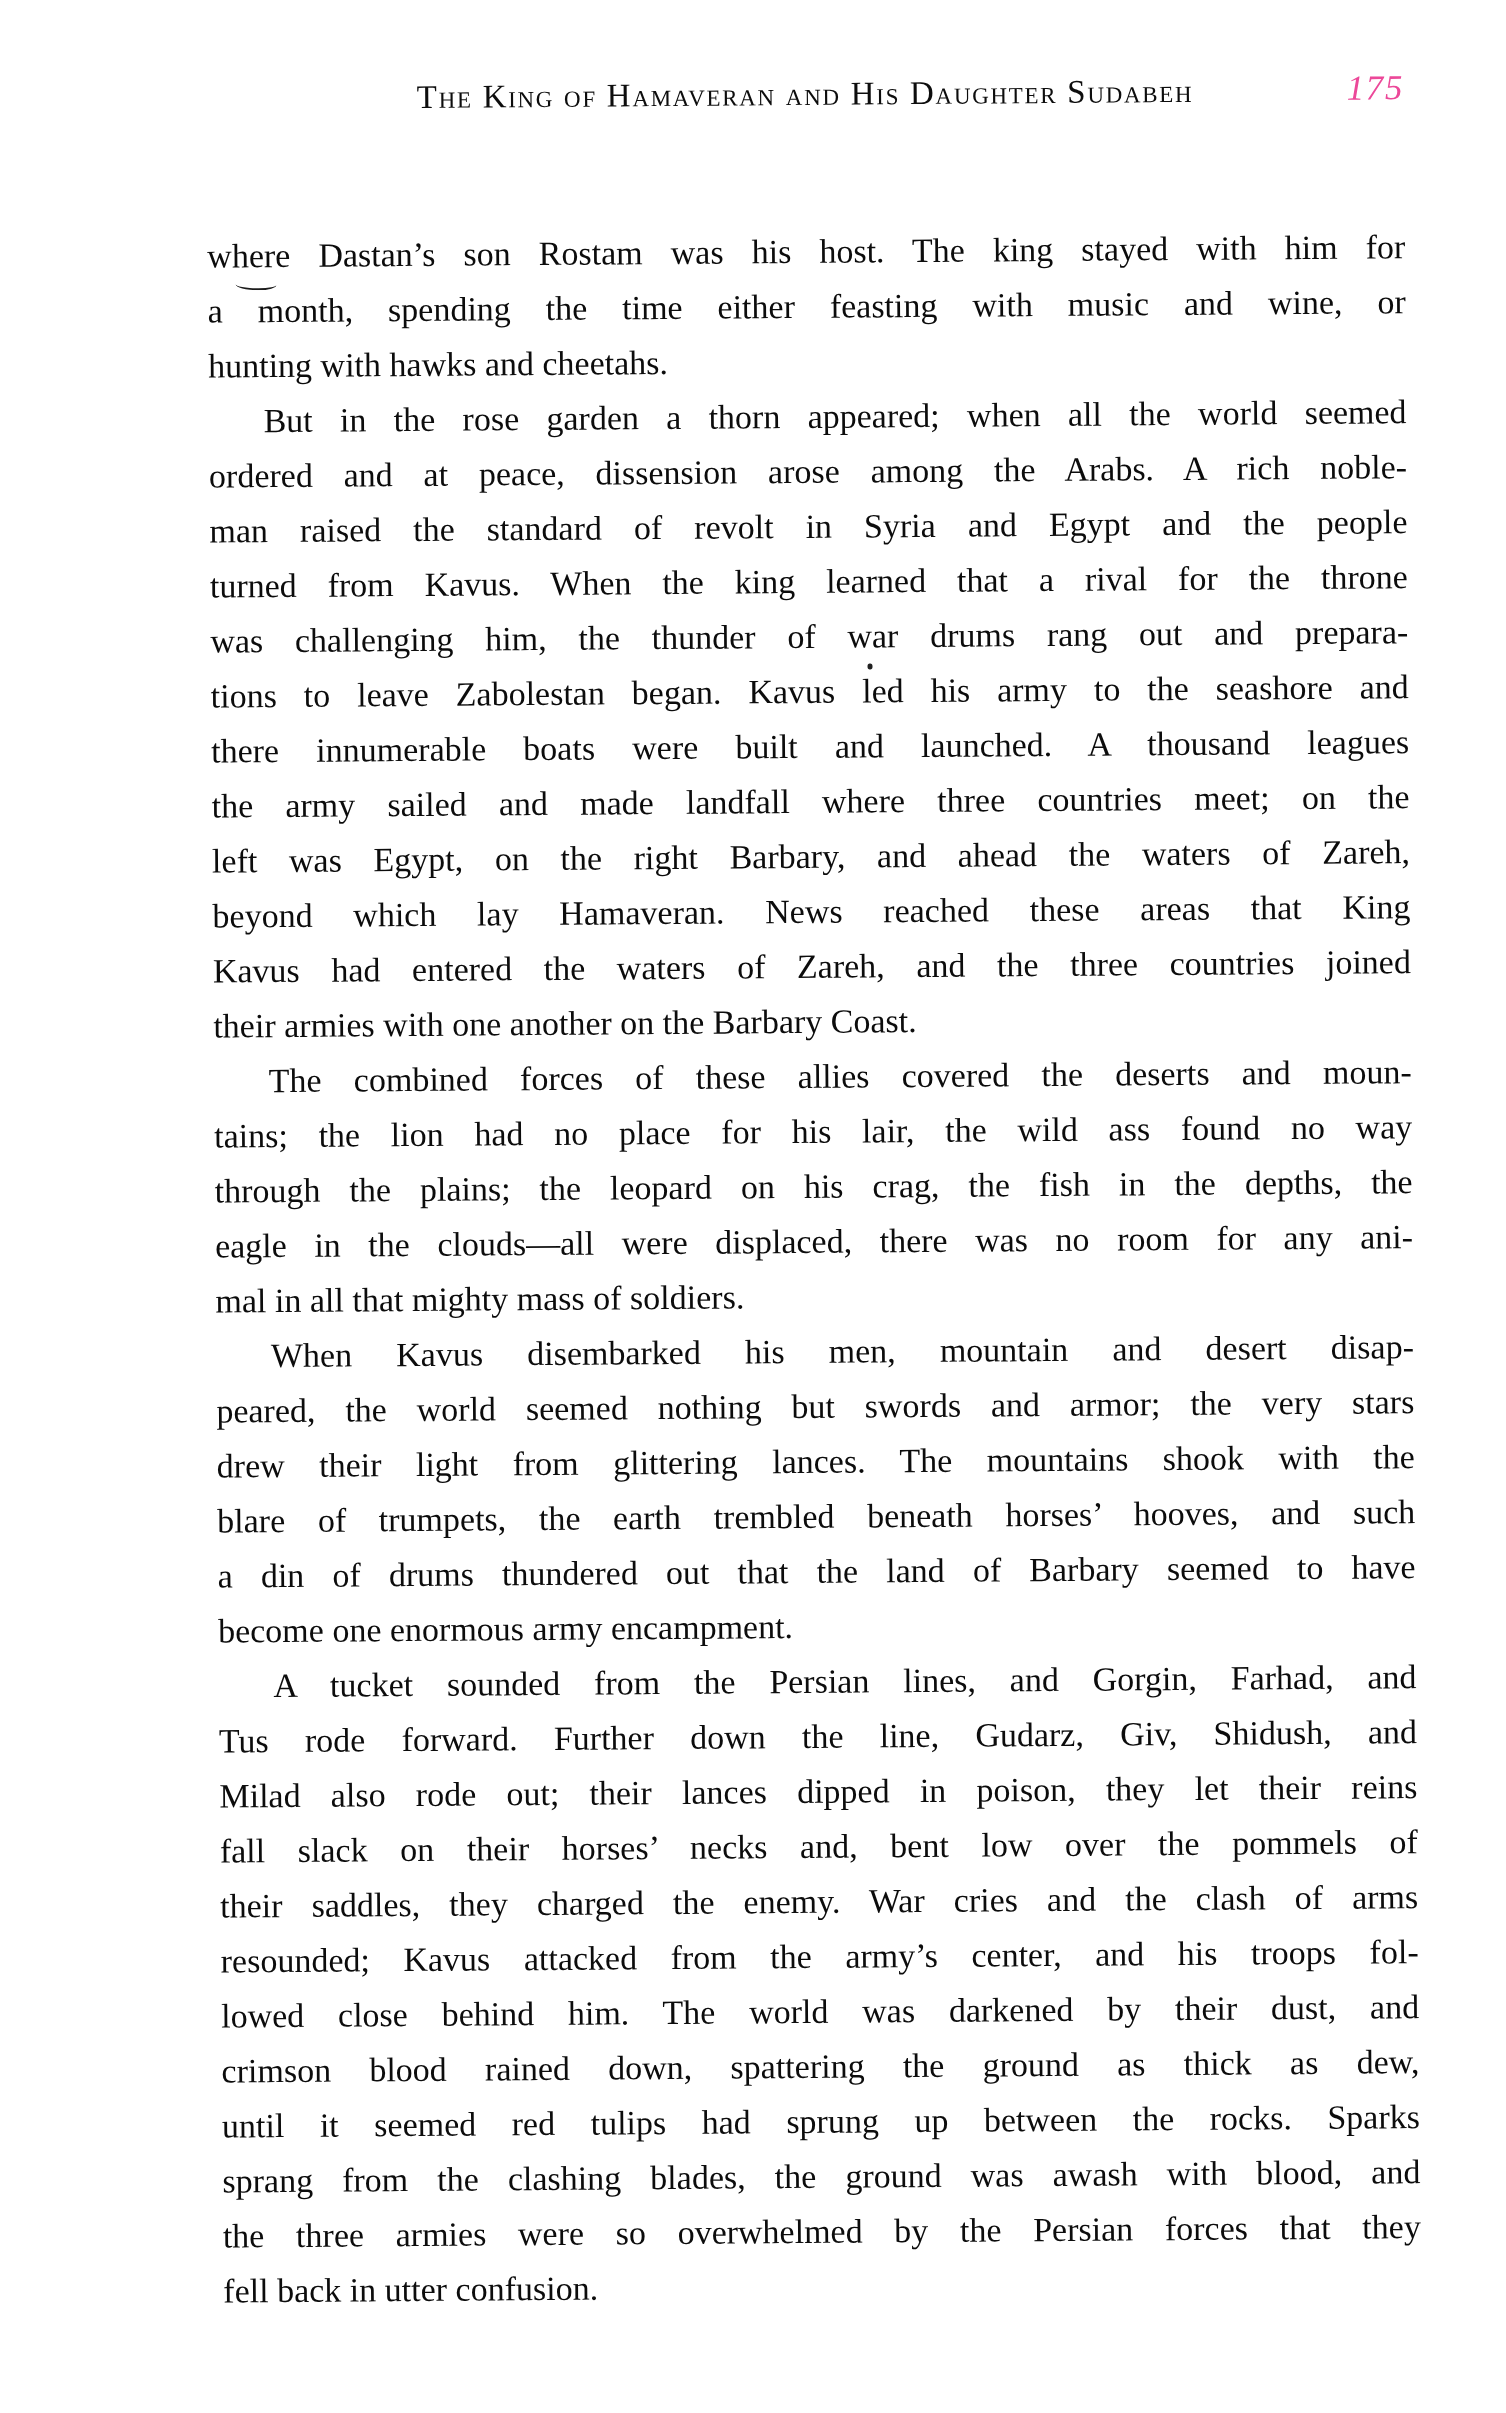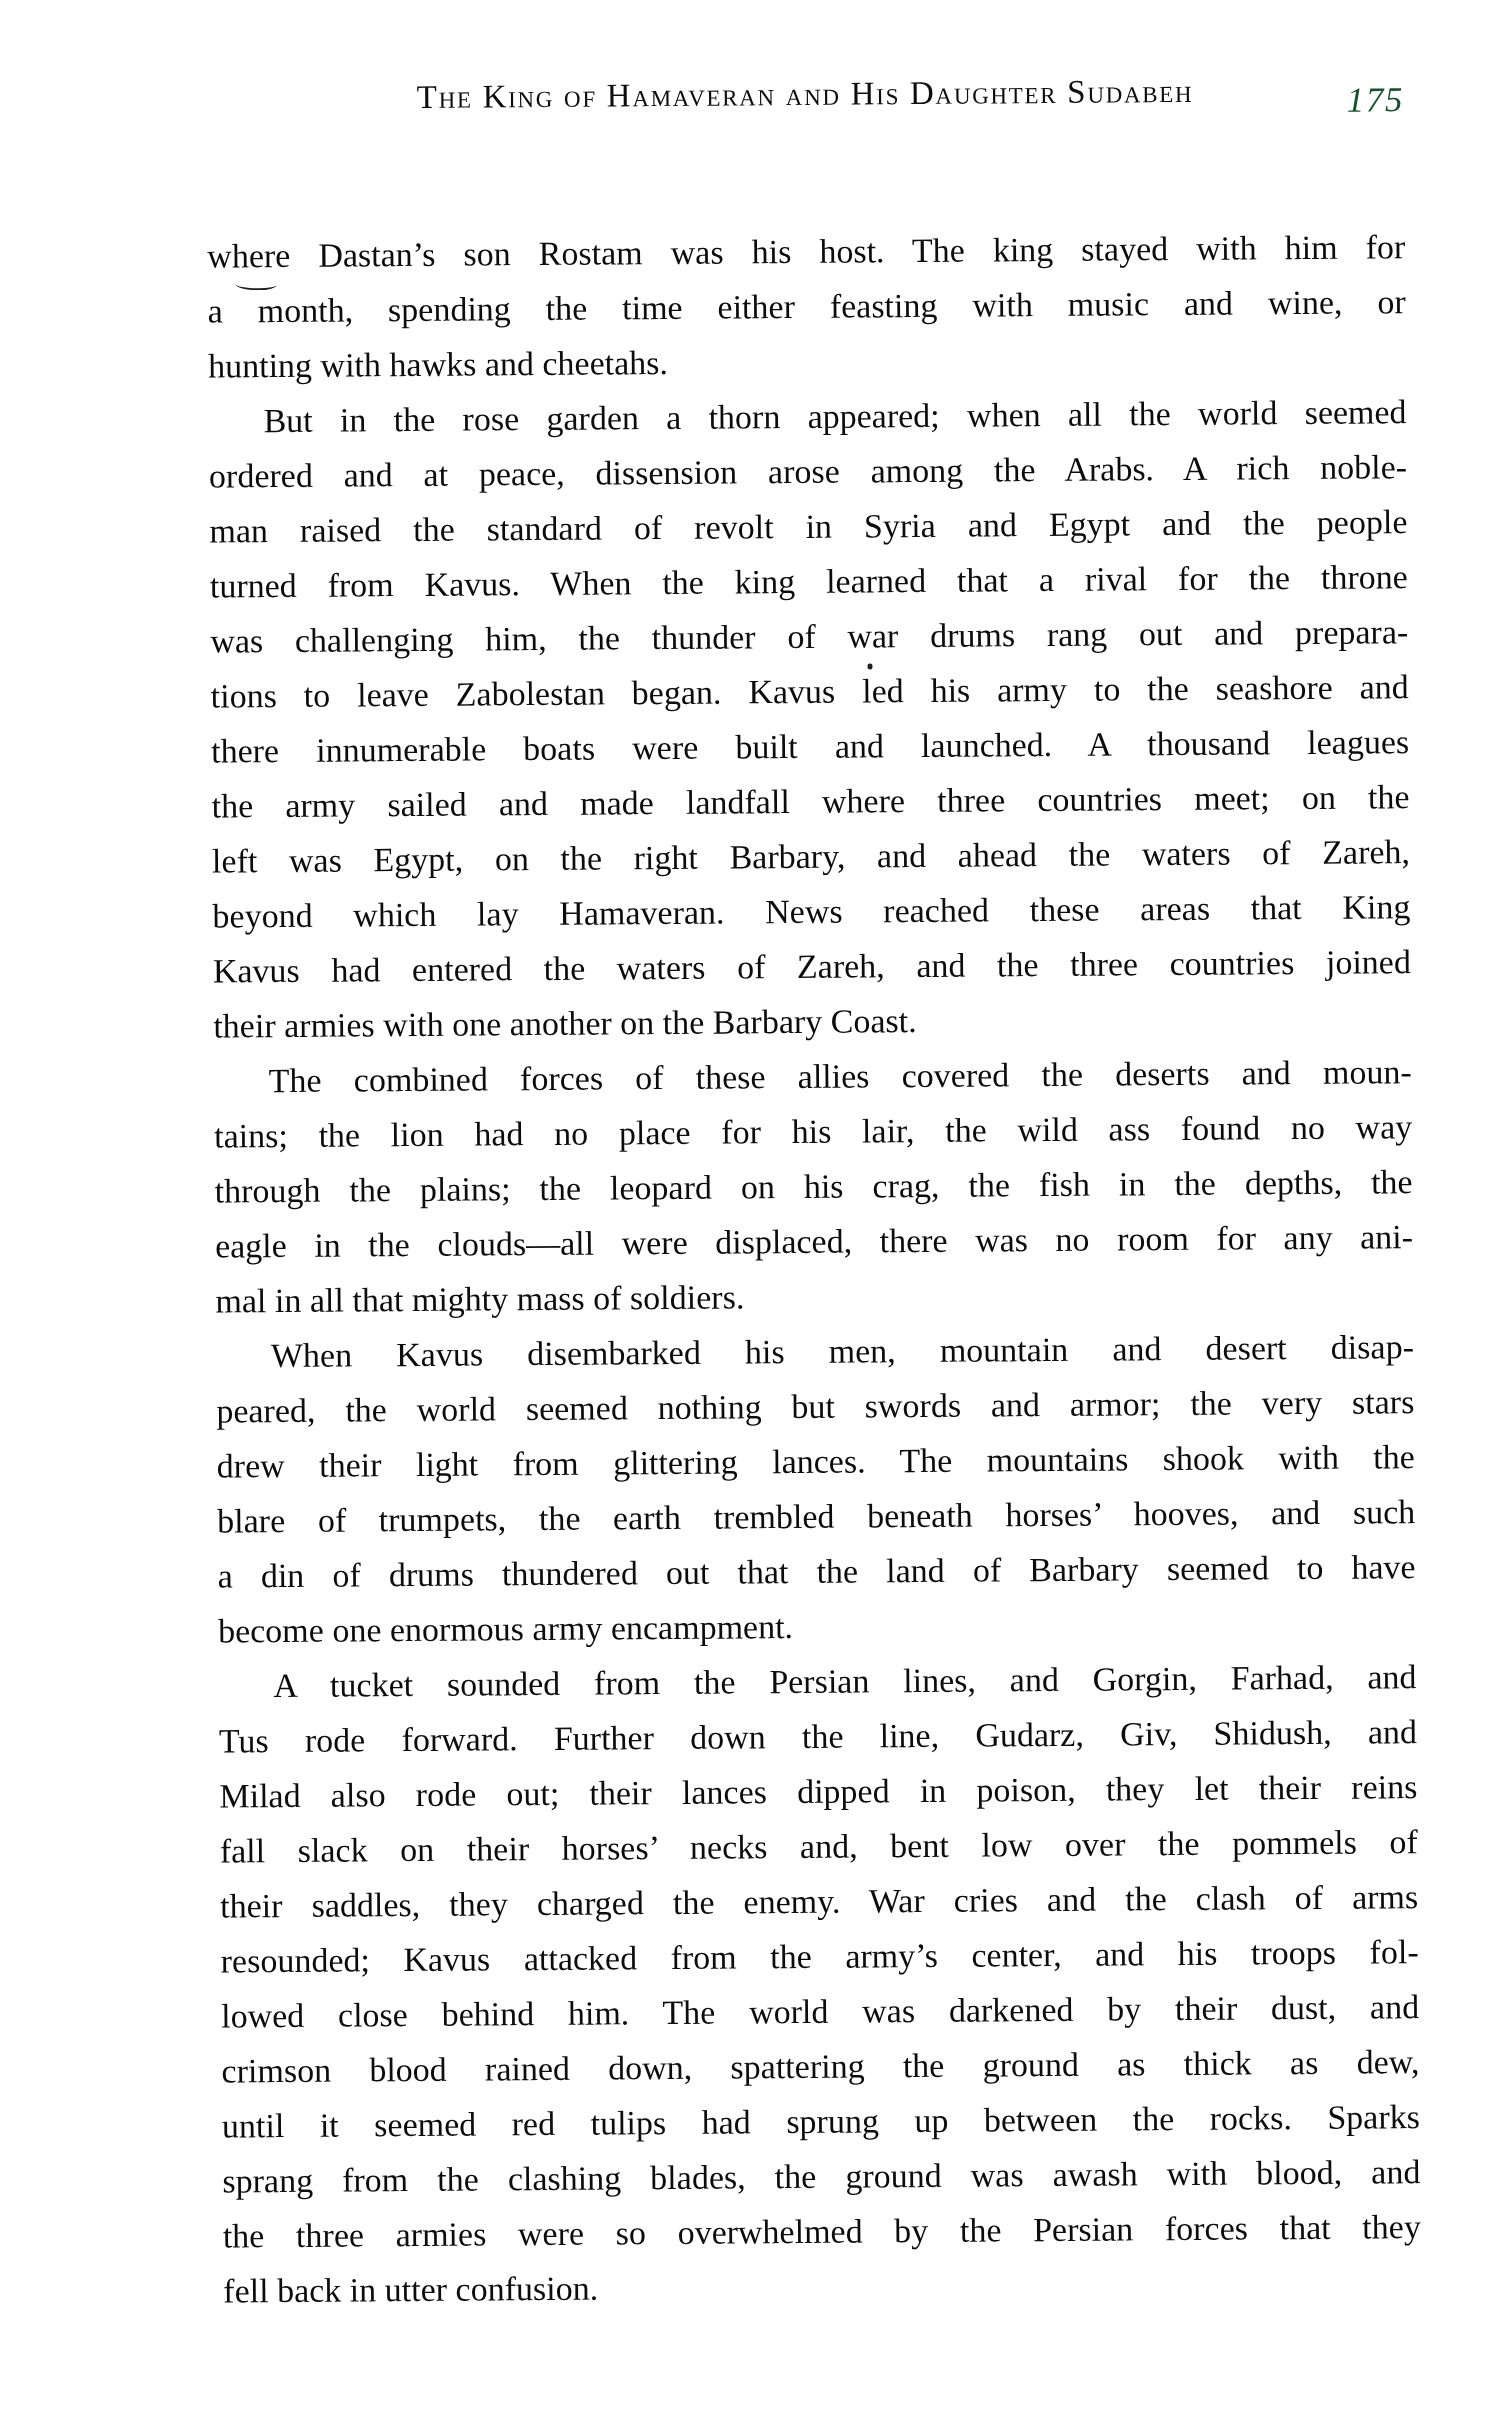--- a/index.html
+++ b/index.html
@@ -36,26 +36,26 @@
     left: 50%;
     transform: translateX(-50%);
     font-variant: small-caps;
     font-size: 33px;
     letter-spacing: 1.7px;
     white-space: nowrap;
     color: #0d0d0d;
   }
   .page-number {
     position: absolute;
-    top: 85px;
+    top: 73px;
     right: 0;
     font-style: italic;
     font-size: 35px;
     letter-spacing: 1.6px;
-    color: #14532d;
+    color: #ec4899;
   }
   .text-block {
     position: absolute;
     top: 224px;
     left: 172px;
     width: 1198px;
     font-size: 34px;
     line-height: 55px;
     text-rendering: optimizeLegibility;
   }

